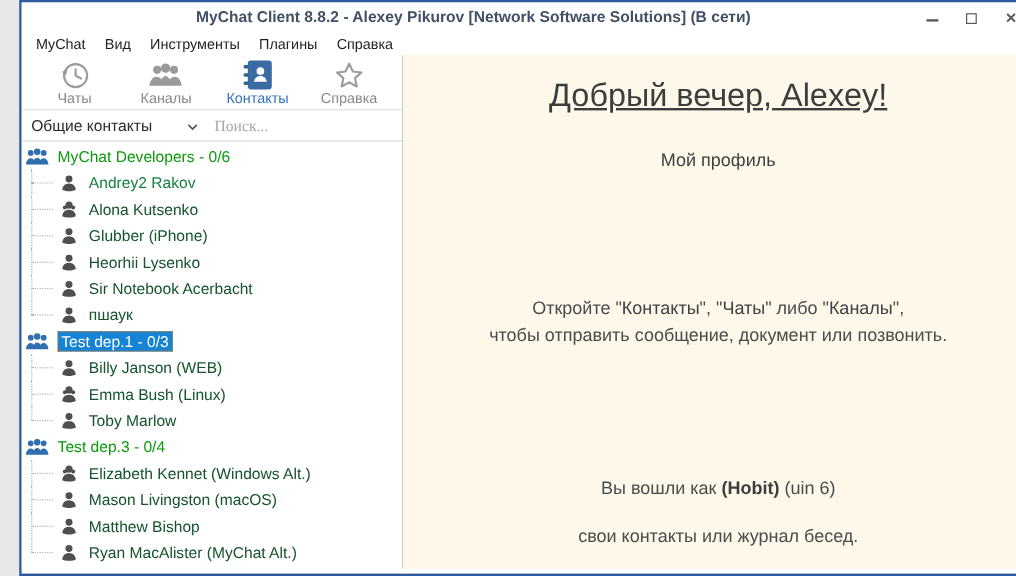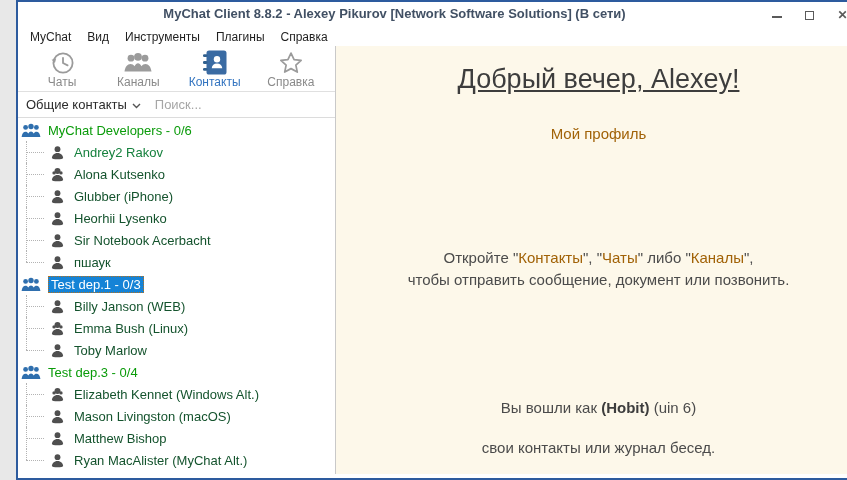--- a/index.html
+++ b/index.html
@@ -34,25 +34,25 @@
 
   
   .toolbar { height:46px; display:flex; justify-content:space-around; align-items:stretch; border-bottom:1px solid #e0e0e0; padding:1px 6px 0; }
   .tool { width:72px; display:flex; flex-direction:column; align-items:center; justify-content:flex-start; padding-top:2px; cursor:default; }
   .tool .t-icon { height:27px; display:flex; align-items:center; justify-content:center; }
   .tool .t-label { font-size:12px; color:#8a8a8a; margin-top:-1px; }
   .tool.active .t-label { color:#3374c0; }
 
   
   .filter-bar { height:26px; display:flex; align-items:center; border-bottom:1px solid #dcdcdc; padding:0 8px; }
-  .group-select { display:flex; align-items:center; font-size:13px; color:#2b2b2b; cursor:default; flex-shrink:0; }
+  .group-select { display:flex; align-items:center; font-size:13px; color:#2b2b2b; cursor:default; flex-shrink:0;gap:24px; }
   .group-select svg { margin-left:5px; margin-top:2px; }
   .search-input {
     flex:1; border:none; outline:none; background:transparent;
-    font-size:13px; color:#be185d; margin-left:14px; font-family:Liberation Sans, sans-serif;
+    font-size:13px; color:#be185d; margin-left:14px; font-family:Liberation Serif, serif;
   }
   .search-input::placeholder { color:#a6a6a6; }
   .search-btn { flex-shrink:0; display:flex; align-items:center; margin-left:4px; }
 
   
   .tree { flex:1; overflow:hidden; padding-top:1px; }
   .row { height:22px; display:flex; align-items:center; cursor:default; }
   .row.group .g-icon { margin-left:3px; display:flex; align-items:center; }
   .row.group .g-label { margin-left:7px; font-size:13px; color:var(--group-green); white-space:nowrap; }
   .row.group .g-label.selected {
@@ -67,21 +67,21 @@
   .c-name { margin-left:9px; font-size:13px; color:#14532d; white-space:nowrap; }
   .c-name.away { color:#15803d; }
 
   
   .rp-abs { position:absolute; left:0; right:0; text-align:center; }
   .greeting { top:18px; font-size:27px; color:#3d3d3d;text-decoration:underline; }
   .profile { top:79px; font-size:15px; }
   .hint { top:201px; font-size:15px; color:#4b4b4b; line-height:22px; }
   .login-line { top:353px; font-size:15px; color:#4b4b4b; }
   .switch-line { top:391px; font-size:15px; color:#4b4b4b; line-height:22px; }
-  .link { color:#a16207; text-decoration:none; cursor:pointer; }
+  .link { color:#404040; text-decoration:none; cursor:pointer; }
   b.acct { color:#3d3d3d; }
 </style>
 </head>
 <body>
 
 <div class="window">
 
   <div class="title-bar">
     <div class="title-text">MyChat Client 8.8.2 - Alexey Pikurov [Network Software Solutions] (В сети)</div>
     <div class="win-controls">

